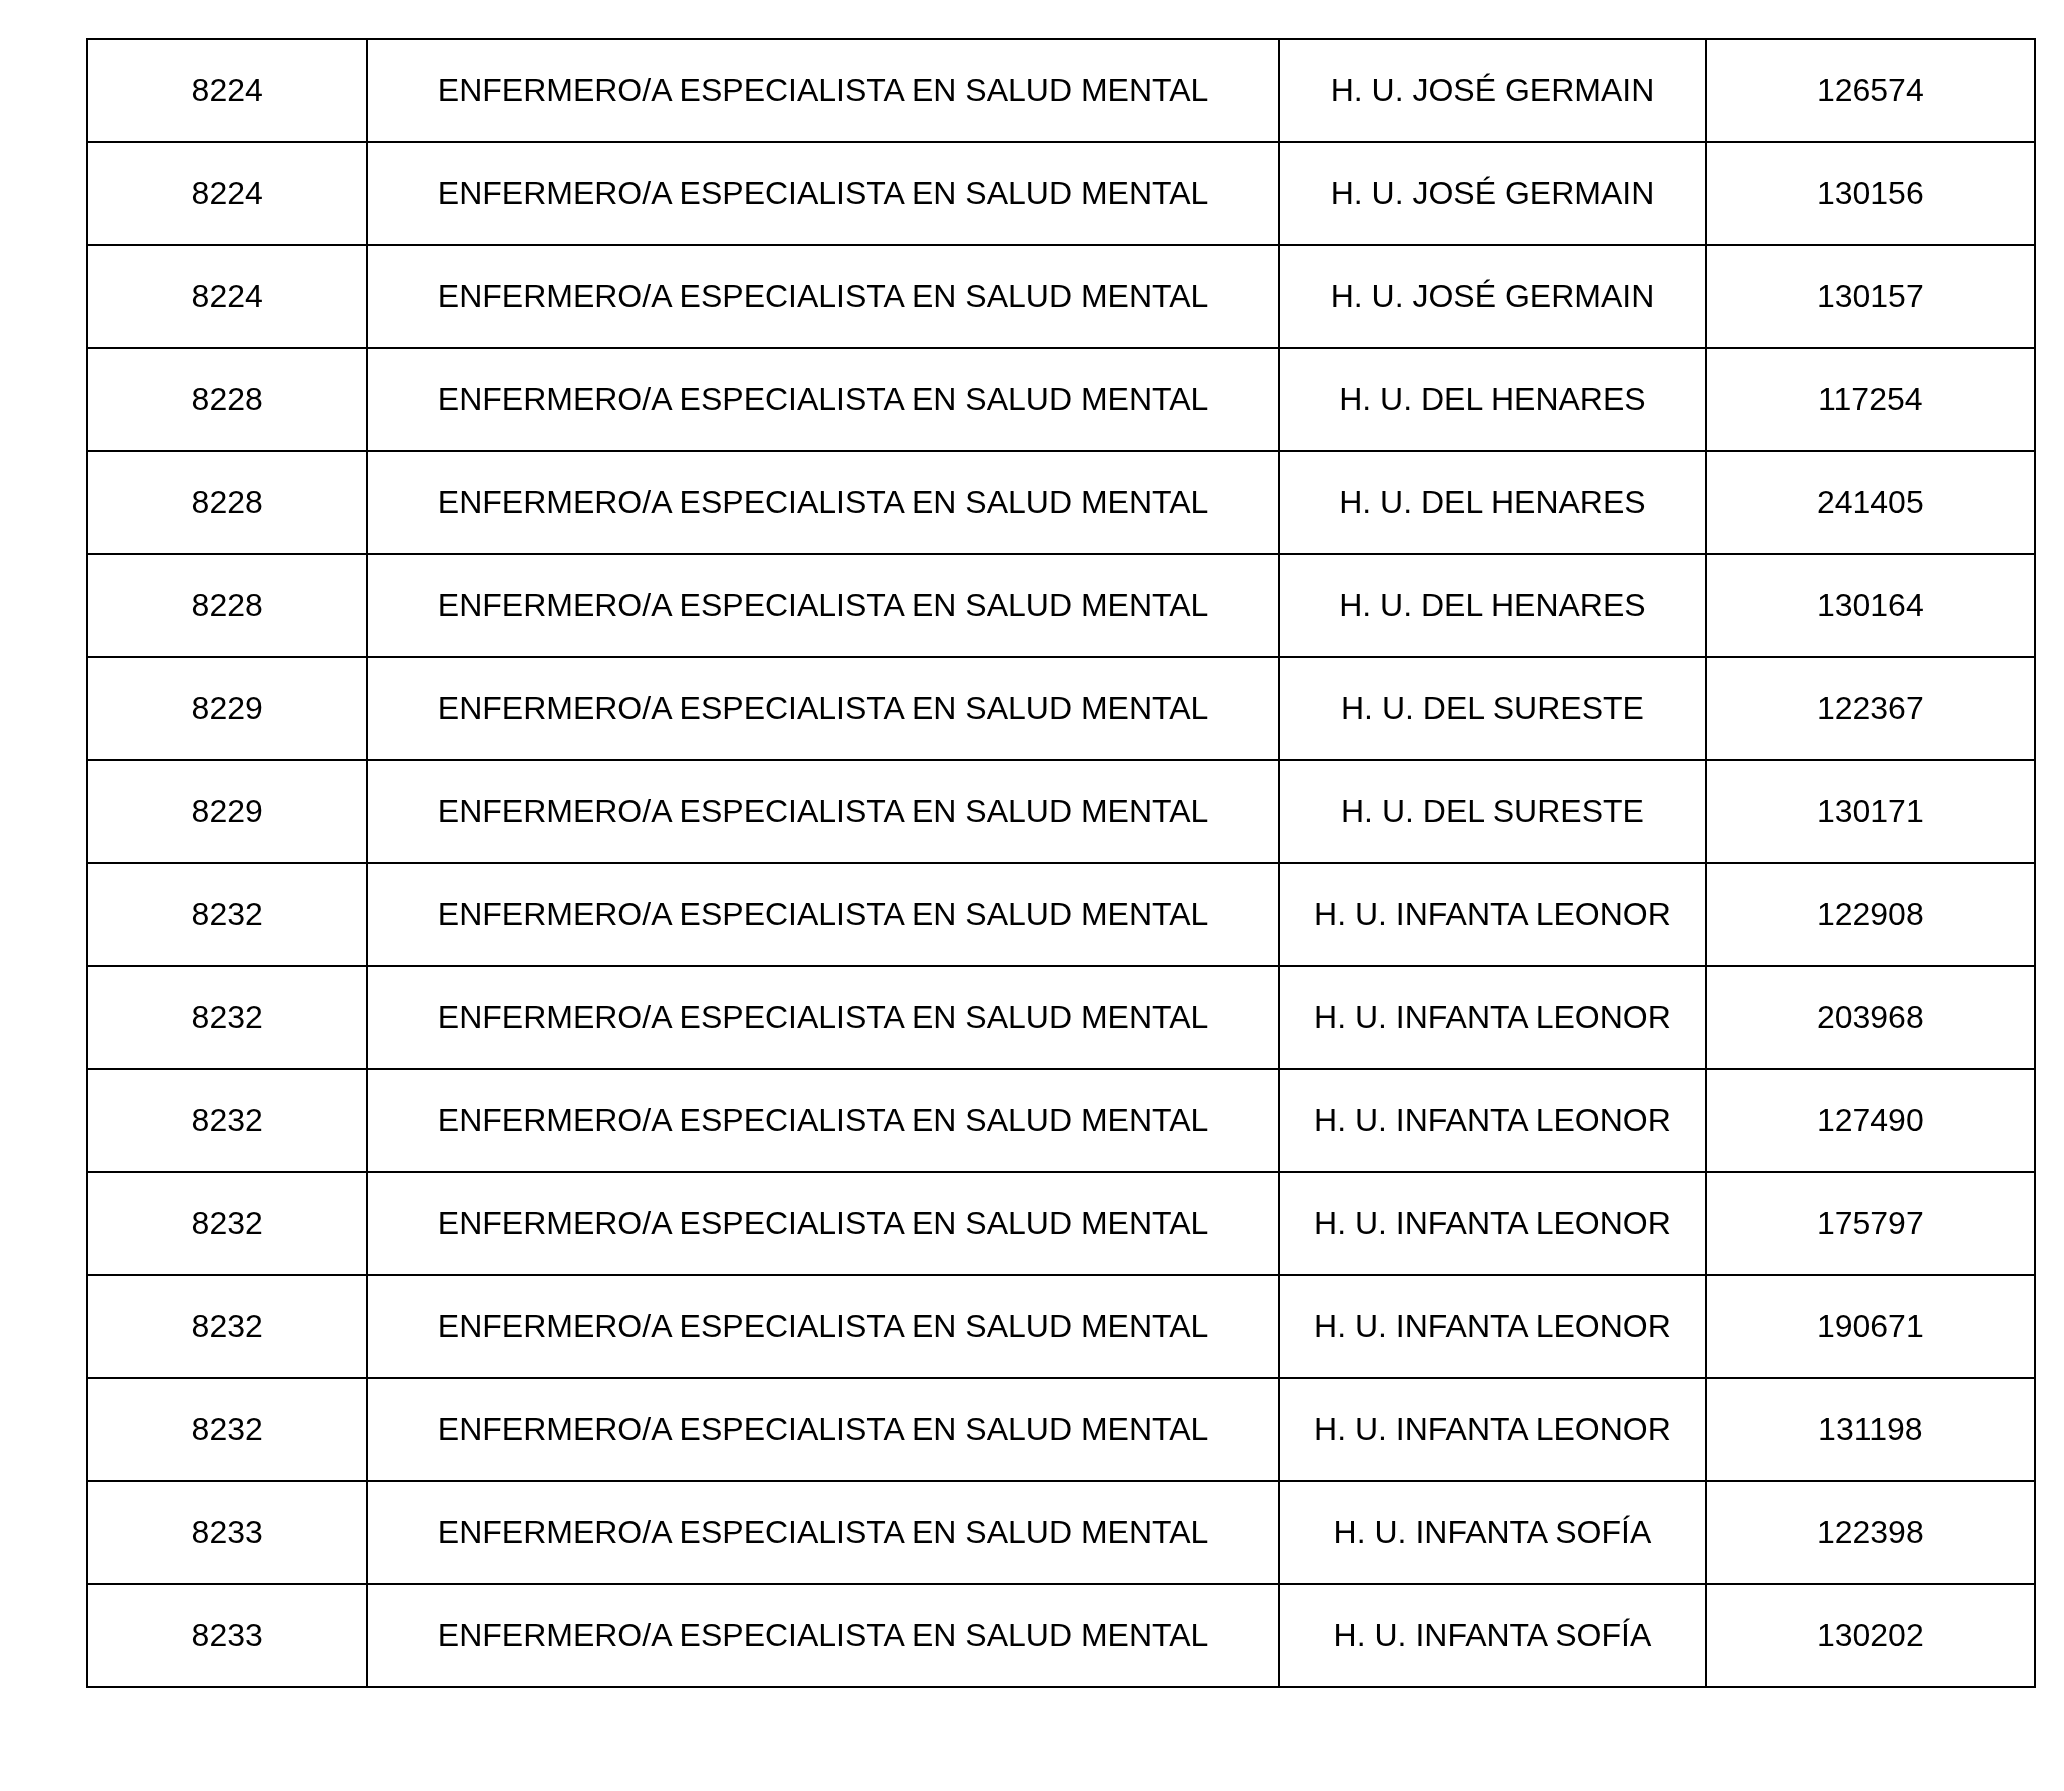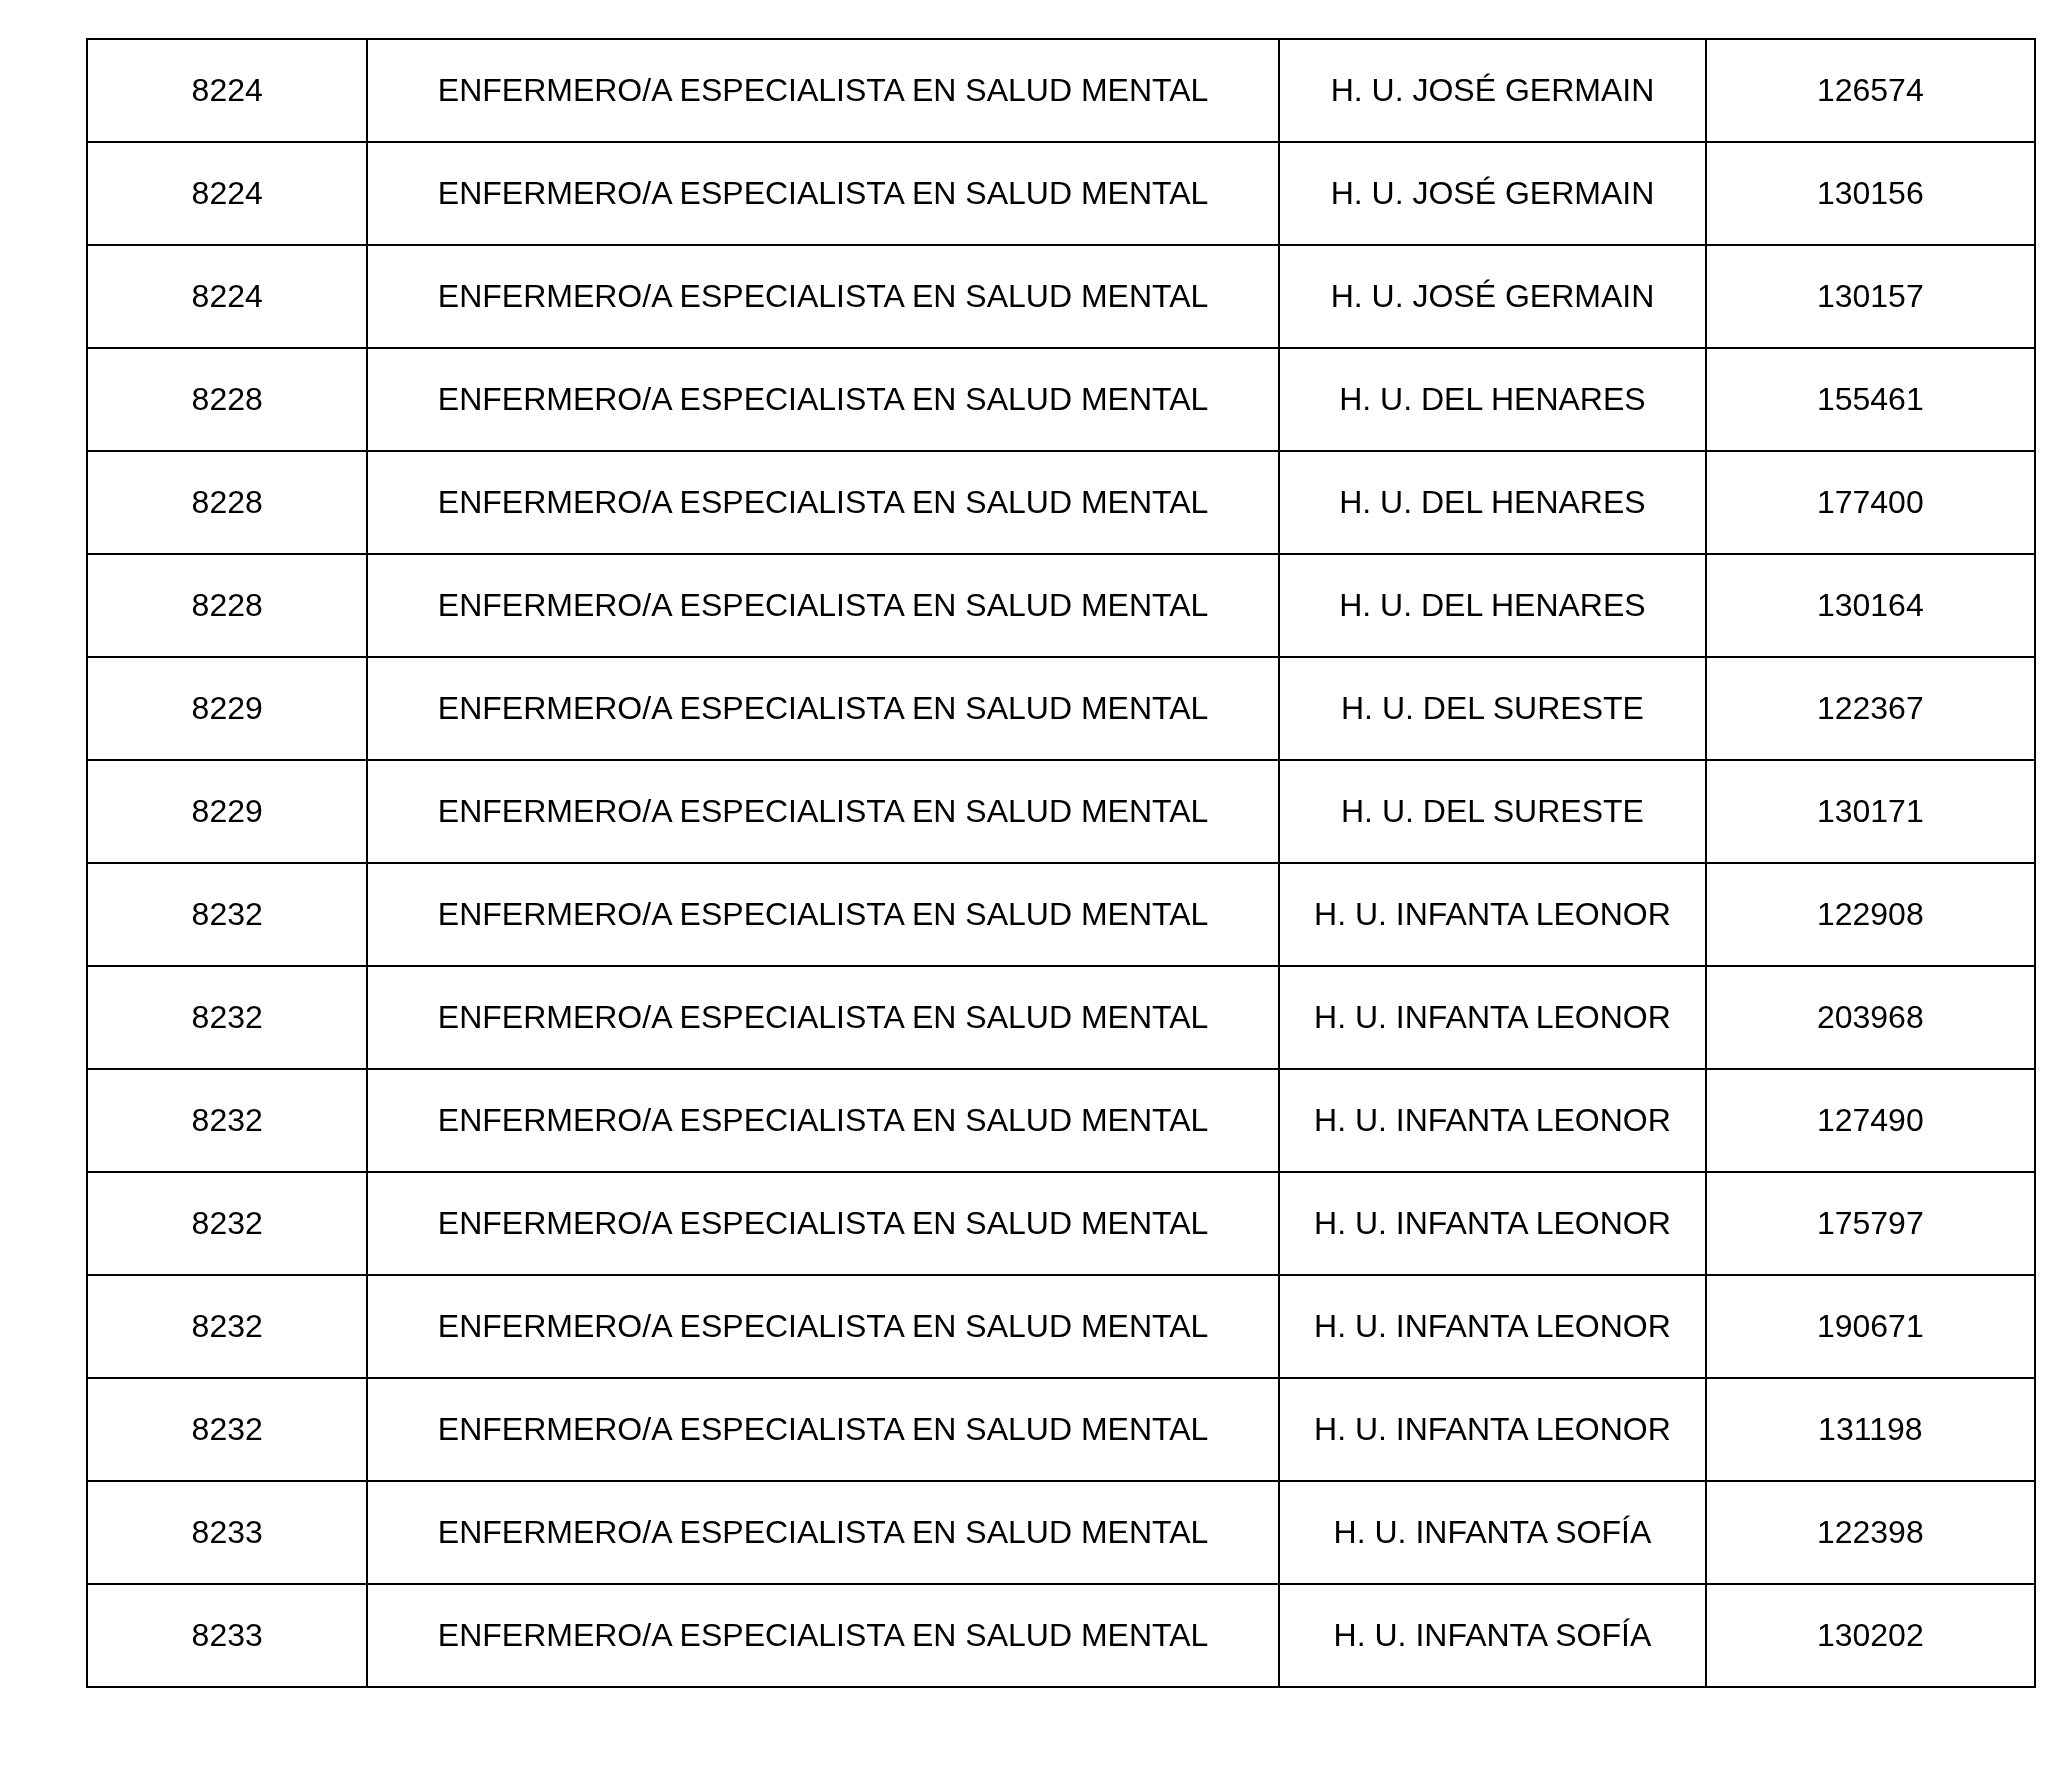--- a/index.html
+++ b/index.html
@@ -62,27 +62,27 @@
         <tr>
           <td class="col-code">8224</td>
           <td class="col-title">ENFERMERO/A ESPECIALISTA EN SALUD MENTAL</td>
           <td class="col-center">H. U. JOSÉ GERMAIN</td>
           <td class="col-id">130157</td>
         </tr>
         <tr>
           <td class="col-code">8228</td>
           <td class="col-title">ENFERMERO/A ESPECIALISTA EN SALUD MENTAL</td>
           <td class="col-center">H. U.  DEL HENARES</td>
-          <td class="col-id">155461</td>
+          <td class="col-id">117254</td>
         </tr>
         <tr>
           <td class="col-code">8228</td>
           <td class="col-title">ENFERMERO/A ESPECIALISTA EN SALUD MENTAL</td>
           <td class="col-center">H. U.  DEL HENARES</td>
-          <td class="col-id">177400</td>
+          <td class="col-id">241405</td>
         </tr>
         <tr>
           <td class="col-code">8228</td>
           <td class="col-title">ENFERMERO/A ESPECIALISTA EN SALUD MENTAL</td>
           <td class="col-center">H. U.  DEL HENARES</td>
           <td class="col-id">130164</td>
         </tr>
         <tr>
           <td class="col-code">8229</td>
           <td class="col-title">ENFERMERO/A ESPECIALISTA EN SALUD MENTAL</td>

